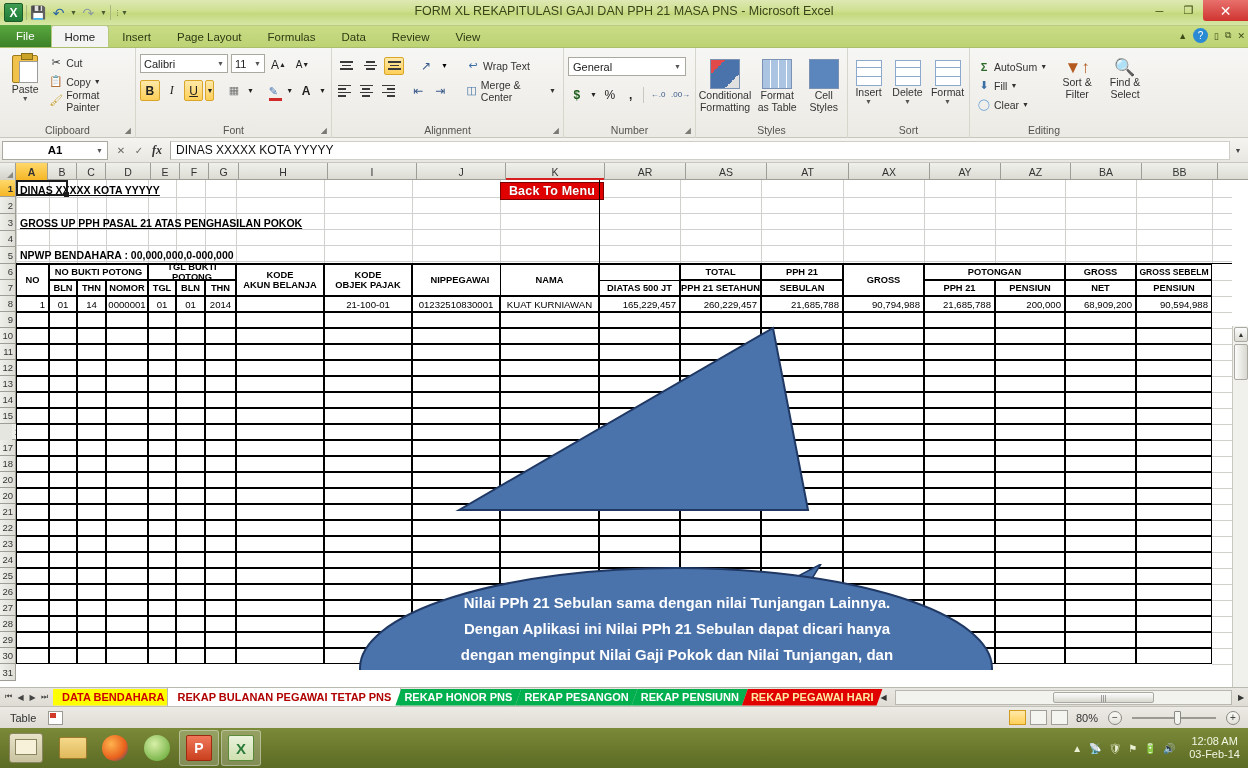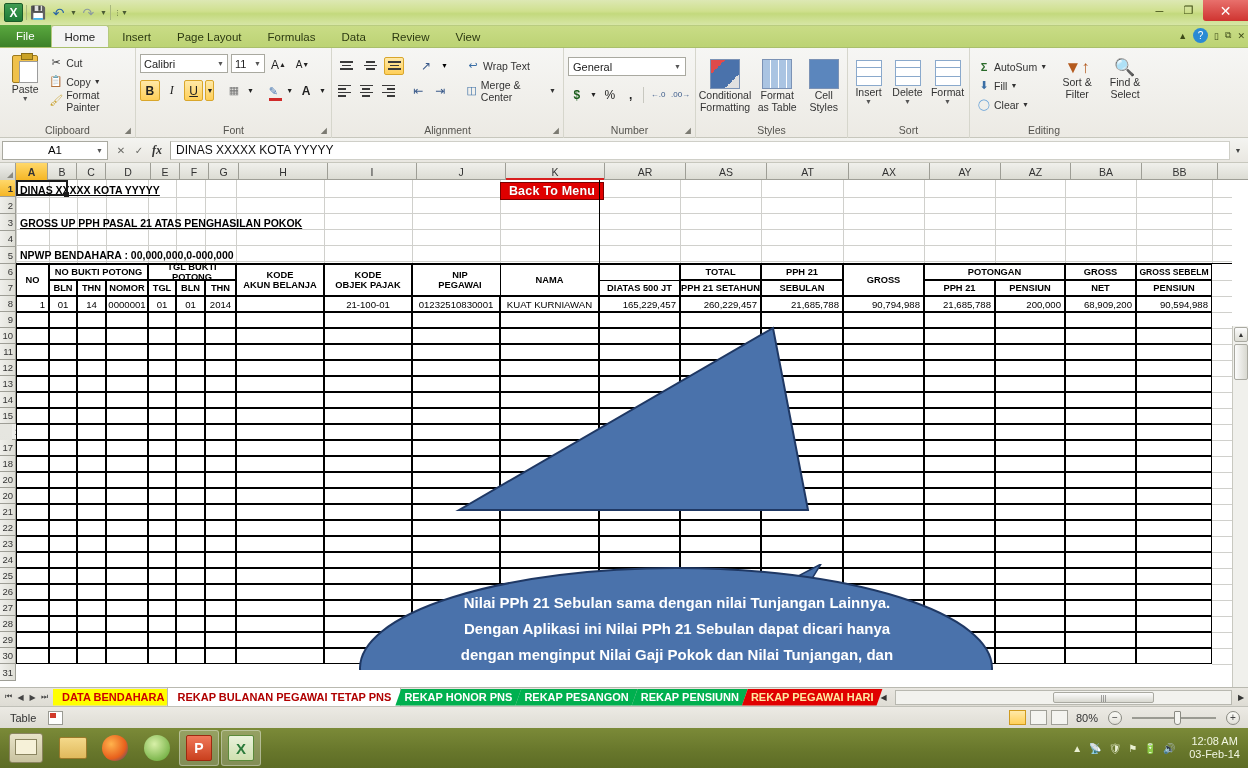--- a/index.html
+++ b/index.html
@@ -115,21 +115,21 @@
   .styleico{ width:30px;height:30px;border:1px solid #7b92b5;background:#fff;position:relative;}
   .cellico{ width:26px;height:26px;position:relative;}
 
   
   .formulabar{
     height:25px;width:100%;display:flex;align-items:center;
     background:linear-gradient(to bottom,#f4f4f1,#e9e7e1);
     border-bottom:1px solid #c7c7bd; padding:0 2px;
   }
   .namebox{ width:106px;height:19px;background:#fff;border:1px solid #a9a9a0;
-            font-size:11.5px;display:flex;align-items:center;justify-content:center;position:relative;}
+            font-size:11.5px;display:flex;align-items:center;justify-content:center;position:relative;font-weight:bold;}
   .namebox .nbcaret{ position:absolute;right:4px;font-size:7px;color:#555;}
   .fbgrp{ display:flex;align-items:center;gap:2px;padding:0 5px;}
   .fbicon{ width:16px;height:16px;border-radius:3px;display:flex;align-items:center;justify-content:center;
            font-size:10px;color:#6a6a66;}
   .fx{ font:italic bold 12px "Liberation Serif",serif;color:#333;}
   .fbinput{ flex:1;height:19px;background:#fff;border:1px solid #cfcfc8;border-left:1px solid #a9a9a0;
             font-size:12px;display:flex;align-items:center;padding:0 5px;color:#111;}
   .fbarrow{width:16px;text-align:center;font-size:7px;color:#444;}
 
   
@@ -250,20 +250,21 @@
       <div class="xlogo">X</div>
       <div class="sep"></div>
       <div class="qbtn save">💾</div>
       <div class="qbtn undo">↶</div>
       <div class="tiny">▼</div>
       <div class="qbtn redo">↷</div>
       <div class="tiny">▼</div>
       <div class="sep"></div>
       <div class="tiny">⋮▼</div>
     </div>
+    <div class="title-text">FORM XL REKAPITULASI GAJI DAN PPH 21 MASA PNS  -  Microsoft Excel</div>
     <div class="winbtns">
       <div class="winbtn">─</div>
       <div class="winbtn">❐</div>
       <div class="winbtn close">✕</div>
     </div>
   </div>
 
   <div class="tabbar">
     <div class="tab file">File</div>
     <div class="tab active">Home</div>
@@ -712,21 +713,21 @@
       <div class="hdrcell" style="left:189px;top:100px;width:31px;height:16px">THN</div>
 
       <div class="hdrcell" style="left:220px;top:84px;width:88px;height:32px;flex-direction:column">
         <span>KODE</span>
         <span>AKUN BELANJA</span>
       </div>
       <div class="hdrcell" style="left:308px;top:84px;width:88px;height:32px;flex-direction:column">
         <span>KODE</span>
         <span>OBJEK PAJAK</span>
       </div>
-      <div class="hdrcell" style="left:396px;top:84px;width:96px;height:32px;flex-direction:column">
+      <div class="hdrcell" style="left:396px;top:84px;width:96px;height:32px;flex-direction:row">
         <span>NIP</span>
         <span>PEGAWAI</span>
       </div>
       <div class="hdrcell" style="left:484px;top:84px;width:99px;height:32px">NAMA</div>
 
       <div class="hdrcell" style="left:583px;top:84px;width:81px;height:16px;border-bottom:none"></div>
       <div class="hdrcell" style="left:583px;top:100px;width:81px;height:16px">DIATAS 500 JT</div>
       <div class="hdrcell" style="left:664px;top:84px;width:81px;height:16px">TOTAL</div>
       <div class="hdrcell" style="left:664px;top:100px;width:81px;height:16px">PPH 21 SETAHUN</div>
       <div class="hdrcell" style="left:745px;top:84px;width:82px;height:16px">PPH 21</div>

